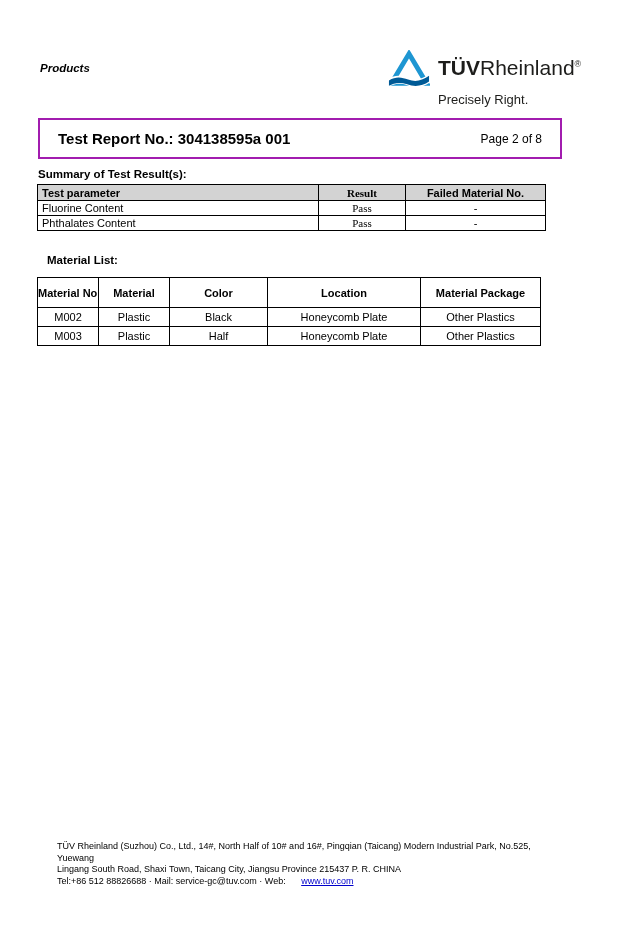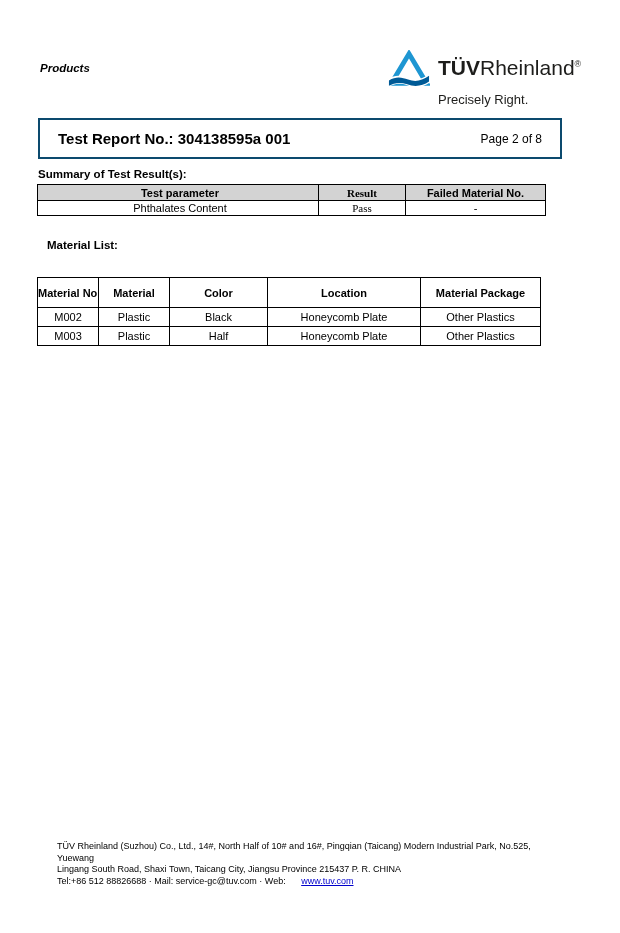--- a/index.html
+++ b/index.html
@@ -40,39 +40,39 @@
   .reg-mark { font-size: 9px; vertical-align: super; color: #1d1d1b; }
   .tagline { font-size: 13px; color: #1d1d1b; margin-top: 12px; }
 
   
   .report-box {
     position: absolute;
     left: 38px;
     top: 118px;
     width: 524px;
     height: 41px;
-    border: 2px solid #0c4a6e;
+    border: 2px solid #a21caf;
     display: flex;
     align-items: center;
     justify-content: space-between;
     padding: 0 18px;
     background: #fff;
   }
   .report-title { font-size: 15px; font-weight: bold; }
   .page-indicator { font-size: 12px; font-weight: normal; }
 
   
   .section-heading {
     position: absolute;
     left: 38px;
     font-size: 11.5px;
     font-weight: bold;
   }
   .summary-heading { top: 168px; }
-  .material-heading { top: 239px; padding-left: 9px; }
+  .material-heading { top: 254px; padding-left: 9px; }
 
   
   table {
     position: absolute;
     border-collapse: collapse;
     table-layout: fixed;
     background: #fff;
   }
   th, td {
     border: 1px solid #000;
@@ -80,21 +80,21 @@
     text-align: center;
     vertical-align: middle;
     overflow: hidden;
     white-space: nowrap;
   }
   th { font-weight: bold; }
 
   .summary-table { left: 37px; top: 184px; width: 508px; }
   .summary-table th { background: #d3d3d3; height: 16px; }
   .summary-table td { height: 15px; }
-  .summary-table .col-param { width: 281px; text-align: center; padding-left: 4px; }
+  .summary-table .col-param { width: 281px; text-align: left; padding-left: 4px; }
   .summary-table .col-result { width: 87px; font-family: Liberation Serif, serif; }
   .summary-table .col-failed { width: 140px; }
 
   .material-table { left: 37px; top: 277px; width: 490px; }
   .material-table th { height: 30px; background: #fff; }
   .material-table td { height: 19px; }
   .material-table .col-mno { width: 61px; }
   .material-table .col-mat { width: 71px; }
   .material-table .col-color { width: 98px; }
   .material-table .col-loc { width: 153px; }
@@ -143,20 +143,25 @@
   <table class="summary-table">
     <thead>
       <tr>
         <th class="col-param">Test parameter</th>
         <th class="col-result">Result</th>
         <th class="col-failed">Failed Material No.</th>
       </tr>
     </thead>
     <tbody>
       <tr>
+        <td class="col-param">Fluorine Content</td>
+        <td class="col-result">Pass</td>
+        <td class="col-failed">-</td>
+      </tr>
+      <tr>
         <td class="col-param">Phthalates Content</td>
         <td class="col-result">Pass</td>
         <td class="col-failed">-</td>
       </tr>
     </tbody>
   </table>
 
   <div class="section-heading material-heading">Material List:</div>
 
   <table class="material-table">

